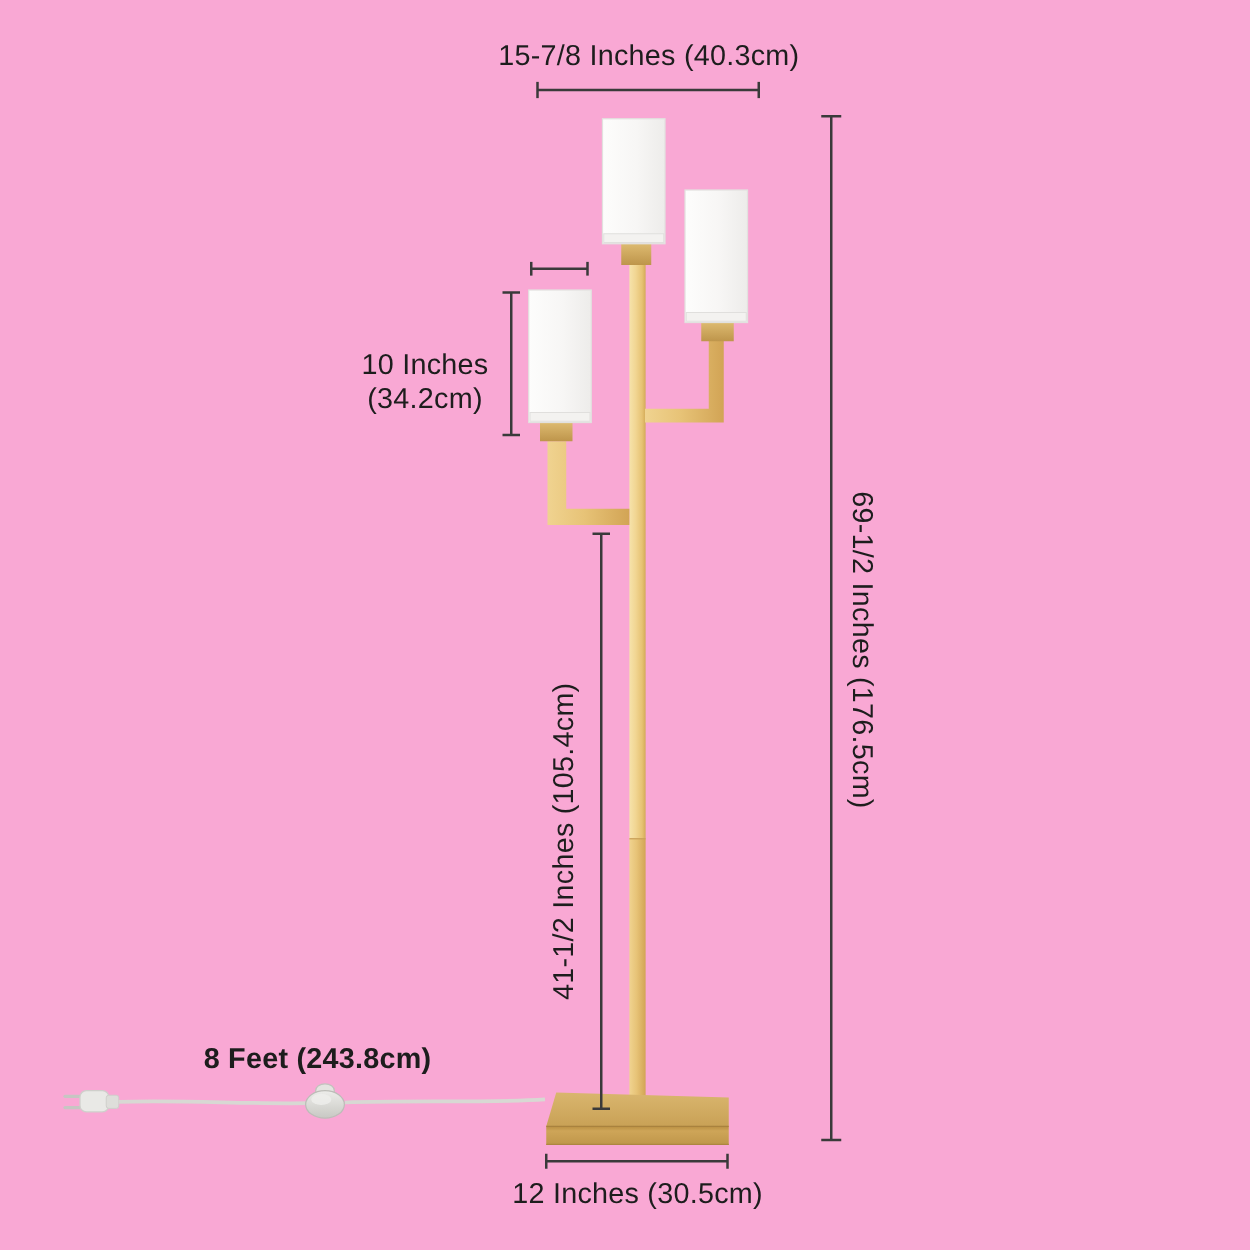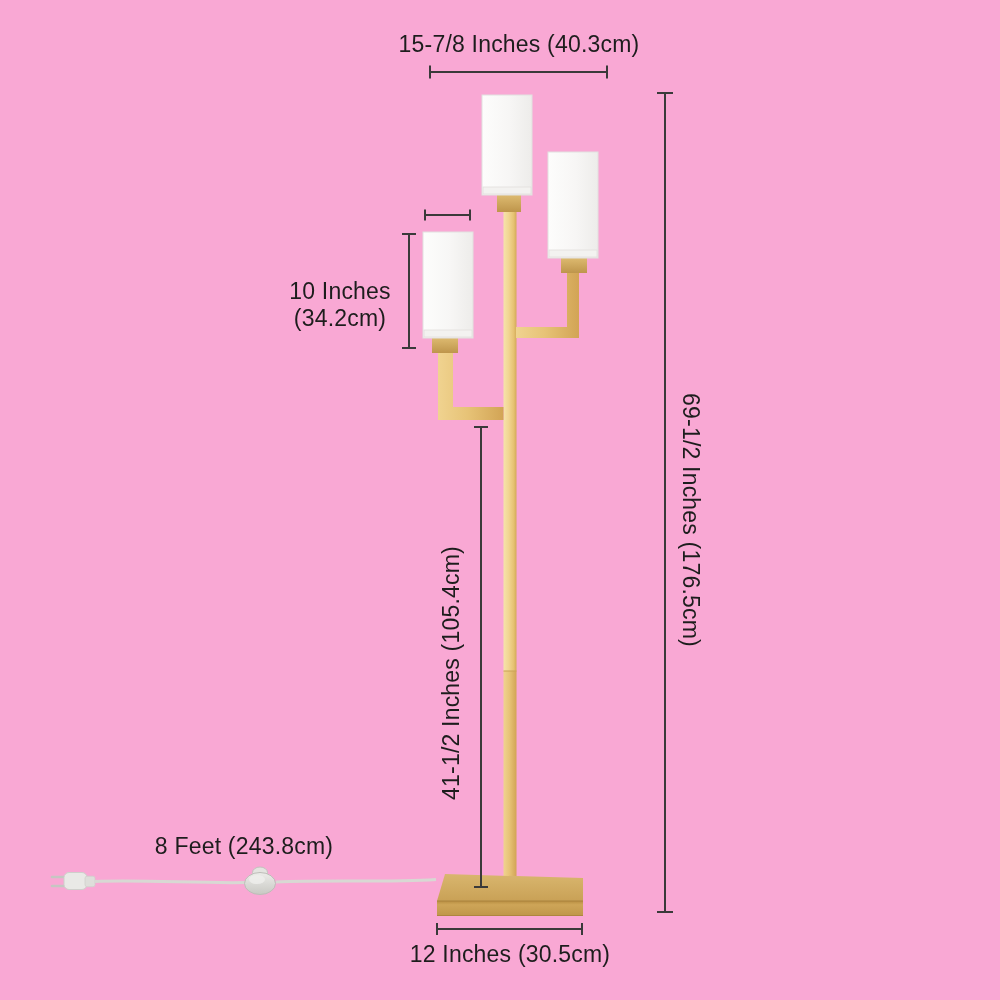--- a/index.html
+++ b/index.html
@@ -162,17 +162,17 @@
 
   <div class="lbl h" style="left:340px;top:278px;">
     <div>10 Inches</div>
     <div>(34.2cm)</div>
   </div>
 
   <div class="lbl rot-cw" style="left:690px;top:520px;">69-1/2 Inches (176.5cm)</div>
 
   <div class="lbl rot-ccw" style="left:451px;top:673px;">41-1/2 Inches (105.4cm)</div>
 
-  <div class="lbl h" style="left:244px;top:833px;">8 Feet (243.8cm)</div>
+  <div class="lbl h" style="left:254px;top:833px;font-weight:bold;">8 Feet (243.8cm)</div>
 
   <div class="lbl h" style="left:510px;top:941px;text-align:center;">12 Inches (30.5cm)</div>
 
 </div>
 
 </body></html>

